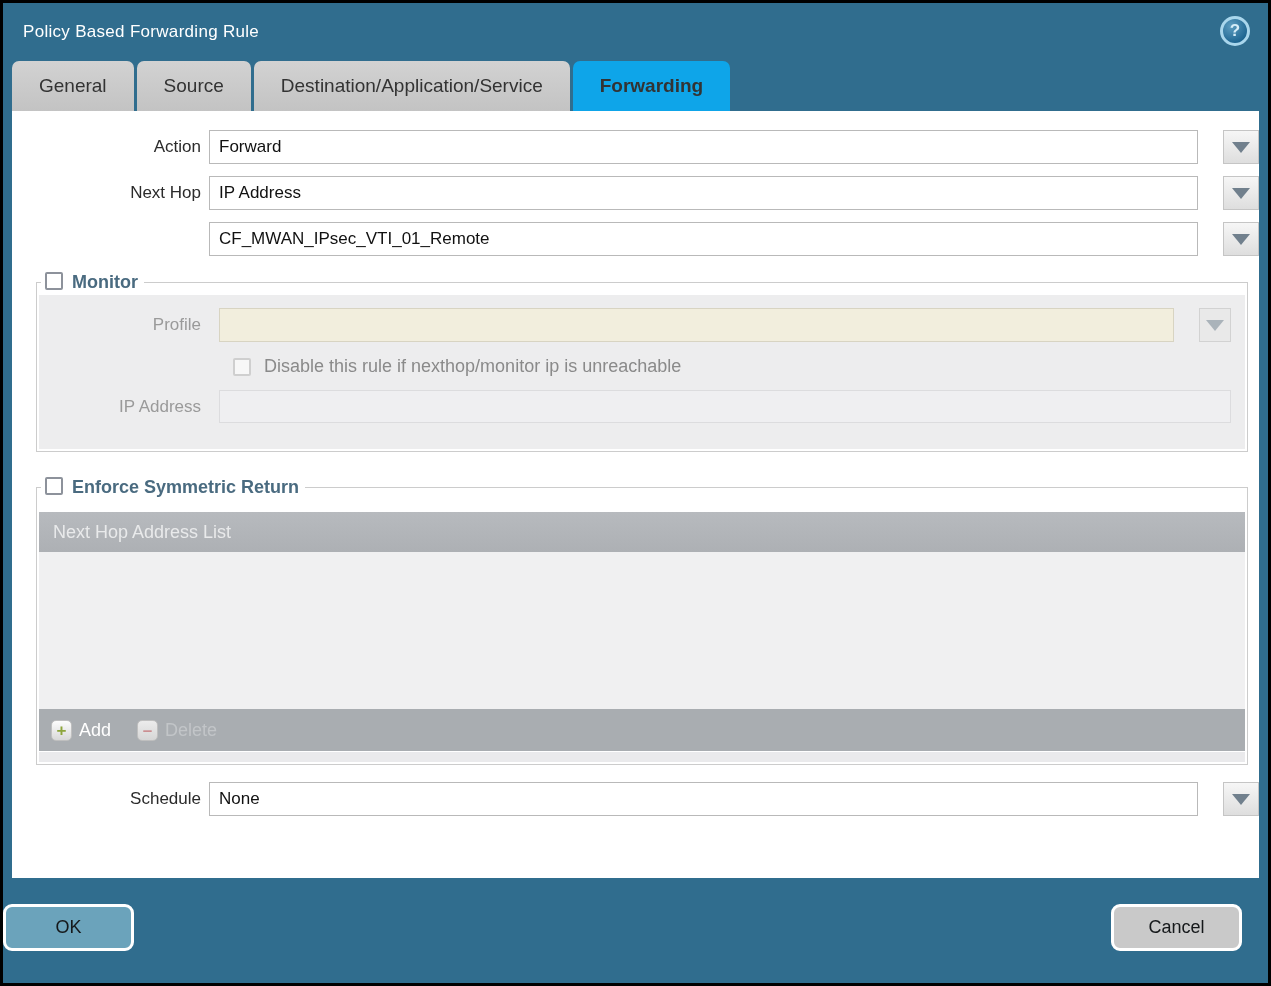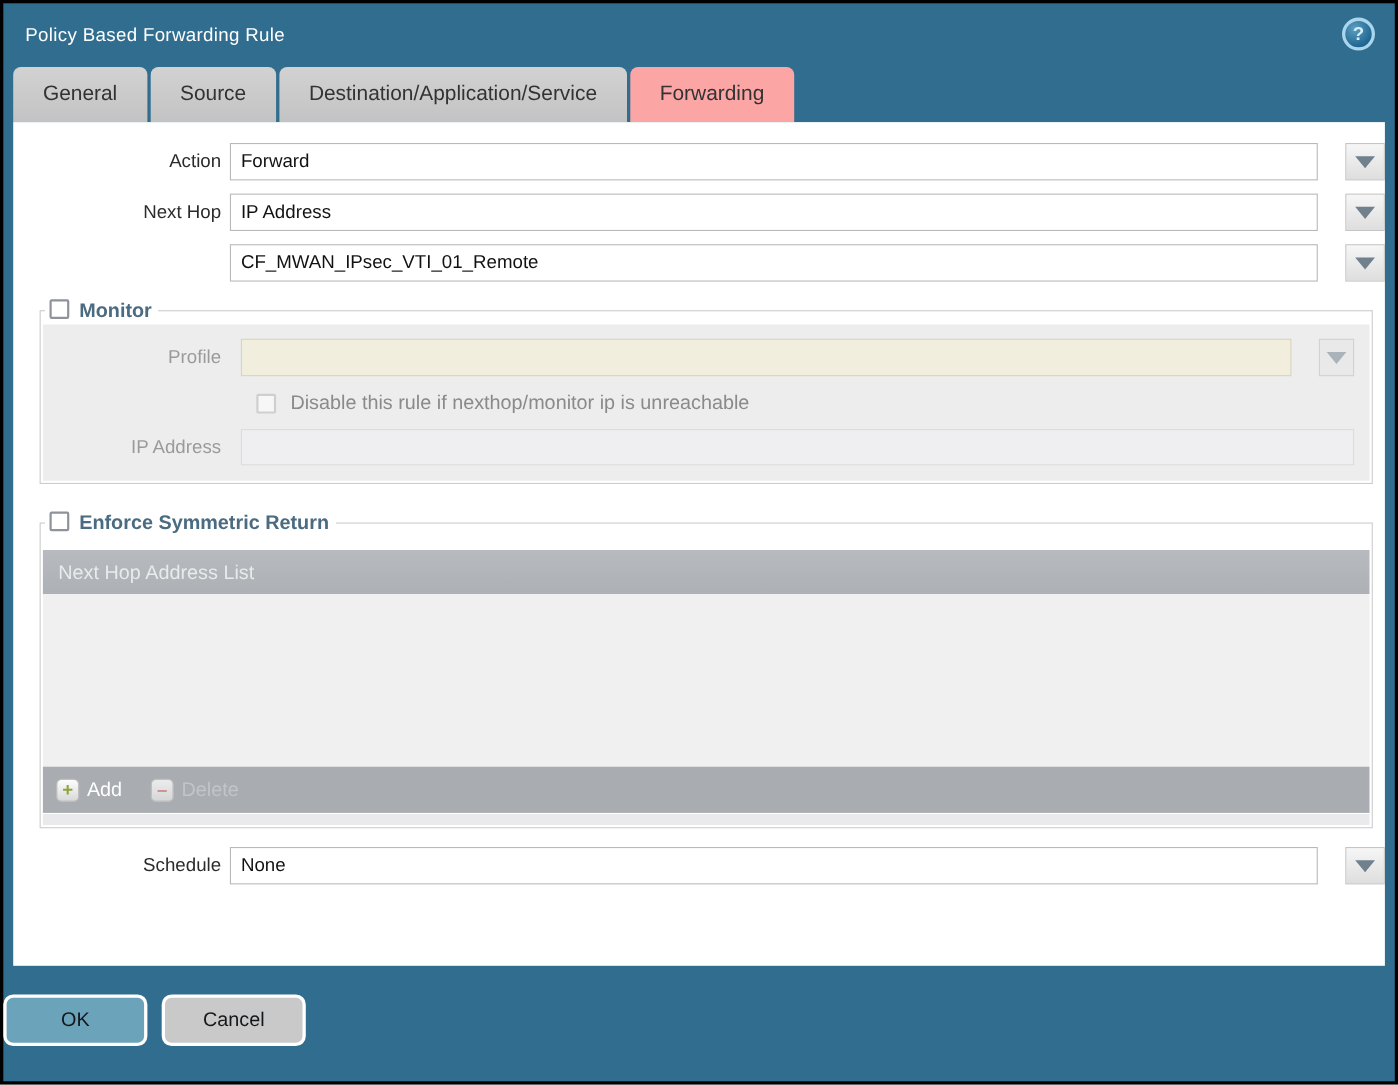--- a/index.html
+++ b/index.html
@@ -61,22 +61,23 @@
     font-size: 19px;
     padding: 0 27px;
     height: 50px;
     display: flex;
     align-items: center;
     border-radius: 7px 7px 0 0;
     cursor: pointer;
     white-space: nowrap;
   }
   .tab.active {
-    background: #fca5a5;
+    background: #0ea5e9;
     height: 50px;
+    font-weight: bold;
   }
   
   .content {
     background: #ffffff;
     margin: 0 9px;
     flex: 0 0 767px;
     padding: 19px 0 0 0;
     overflow: hidden;
   }
   .form-row {
@@ -159,21 +160,21 @@
   .checkbox.disabled {
     border: 2px solid #cfcfcf;
     background: #f7f7f7;
     cursor: default;
   }
   .panel {
     background: #ededee;
     padding: 13px 6px 14px 0;
   }
   .panel .form-label { color: #9a9a9a; width: 180px; flex: 0 0 180px; padding-right: 18px; }
-  .panel .form-row { padding-right: 8px; margin-bottom: 0; align-items: center; }
+  .panel .form-row { padding-right: 8px; margin-bottom: 12px; align-items: center; }
   .beige {
     background: #f2eedd;
     border-color: #d8d4c2;
   }
   .combo-btn.beige-btn { width: 32px; background: #e9e9e9; border-color: #d2d2d2; }
   .check-row {
     display: flex;
     align-items: center;
     gap: 13px;
     margin: 14px 0 13px 194px;
@@ -238,21 +239,21 @@
   .sr-scroll {
     background: #eaeaec;
     height: 10px;
     margin-top: 1px;
   }
   .schedule-row { margin-top: 17px; }
   
   .footer {
     flex: 1;
     display: flex;
-    justify-content: flex-start;
+    justify-content: space-between;
     align-items: flex-start;
     gap: 13px;
     padding: 26px 26px 0 0;
   }
   .btn {
     width: 131px;
     height: 47px;
     border-radius: 9px;
     border: 3px solid #ffffff;
     font-size: 18px;

